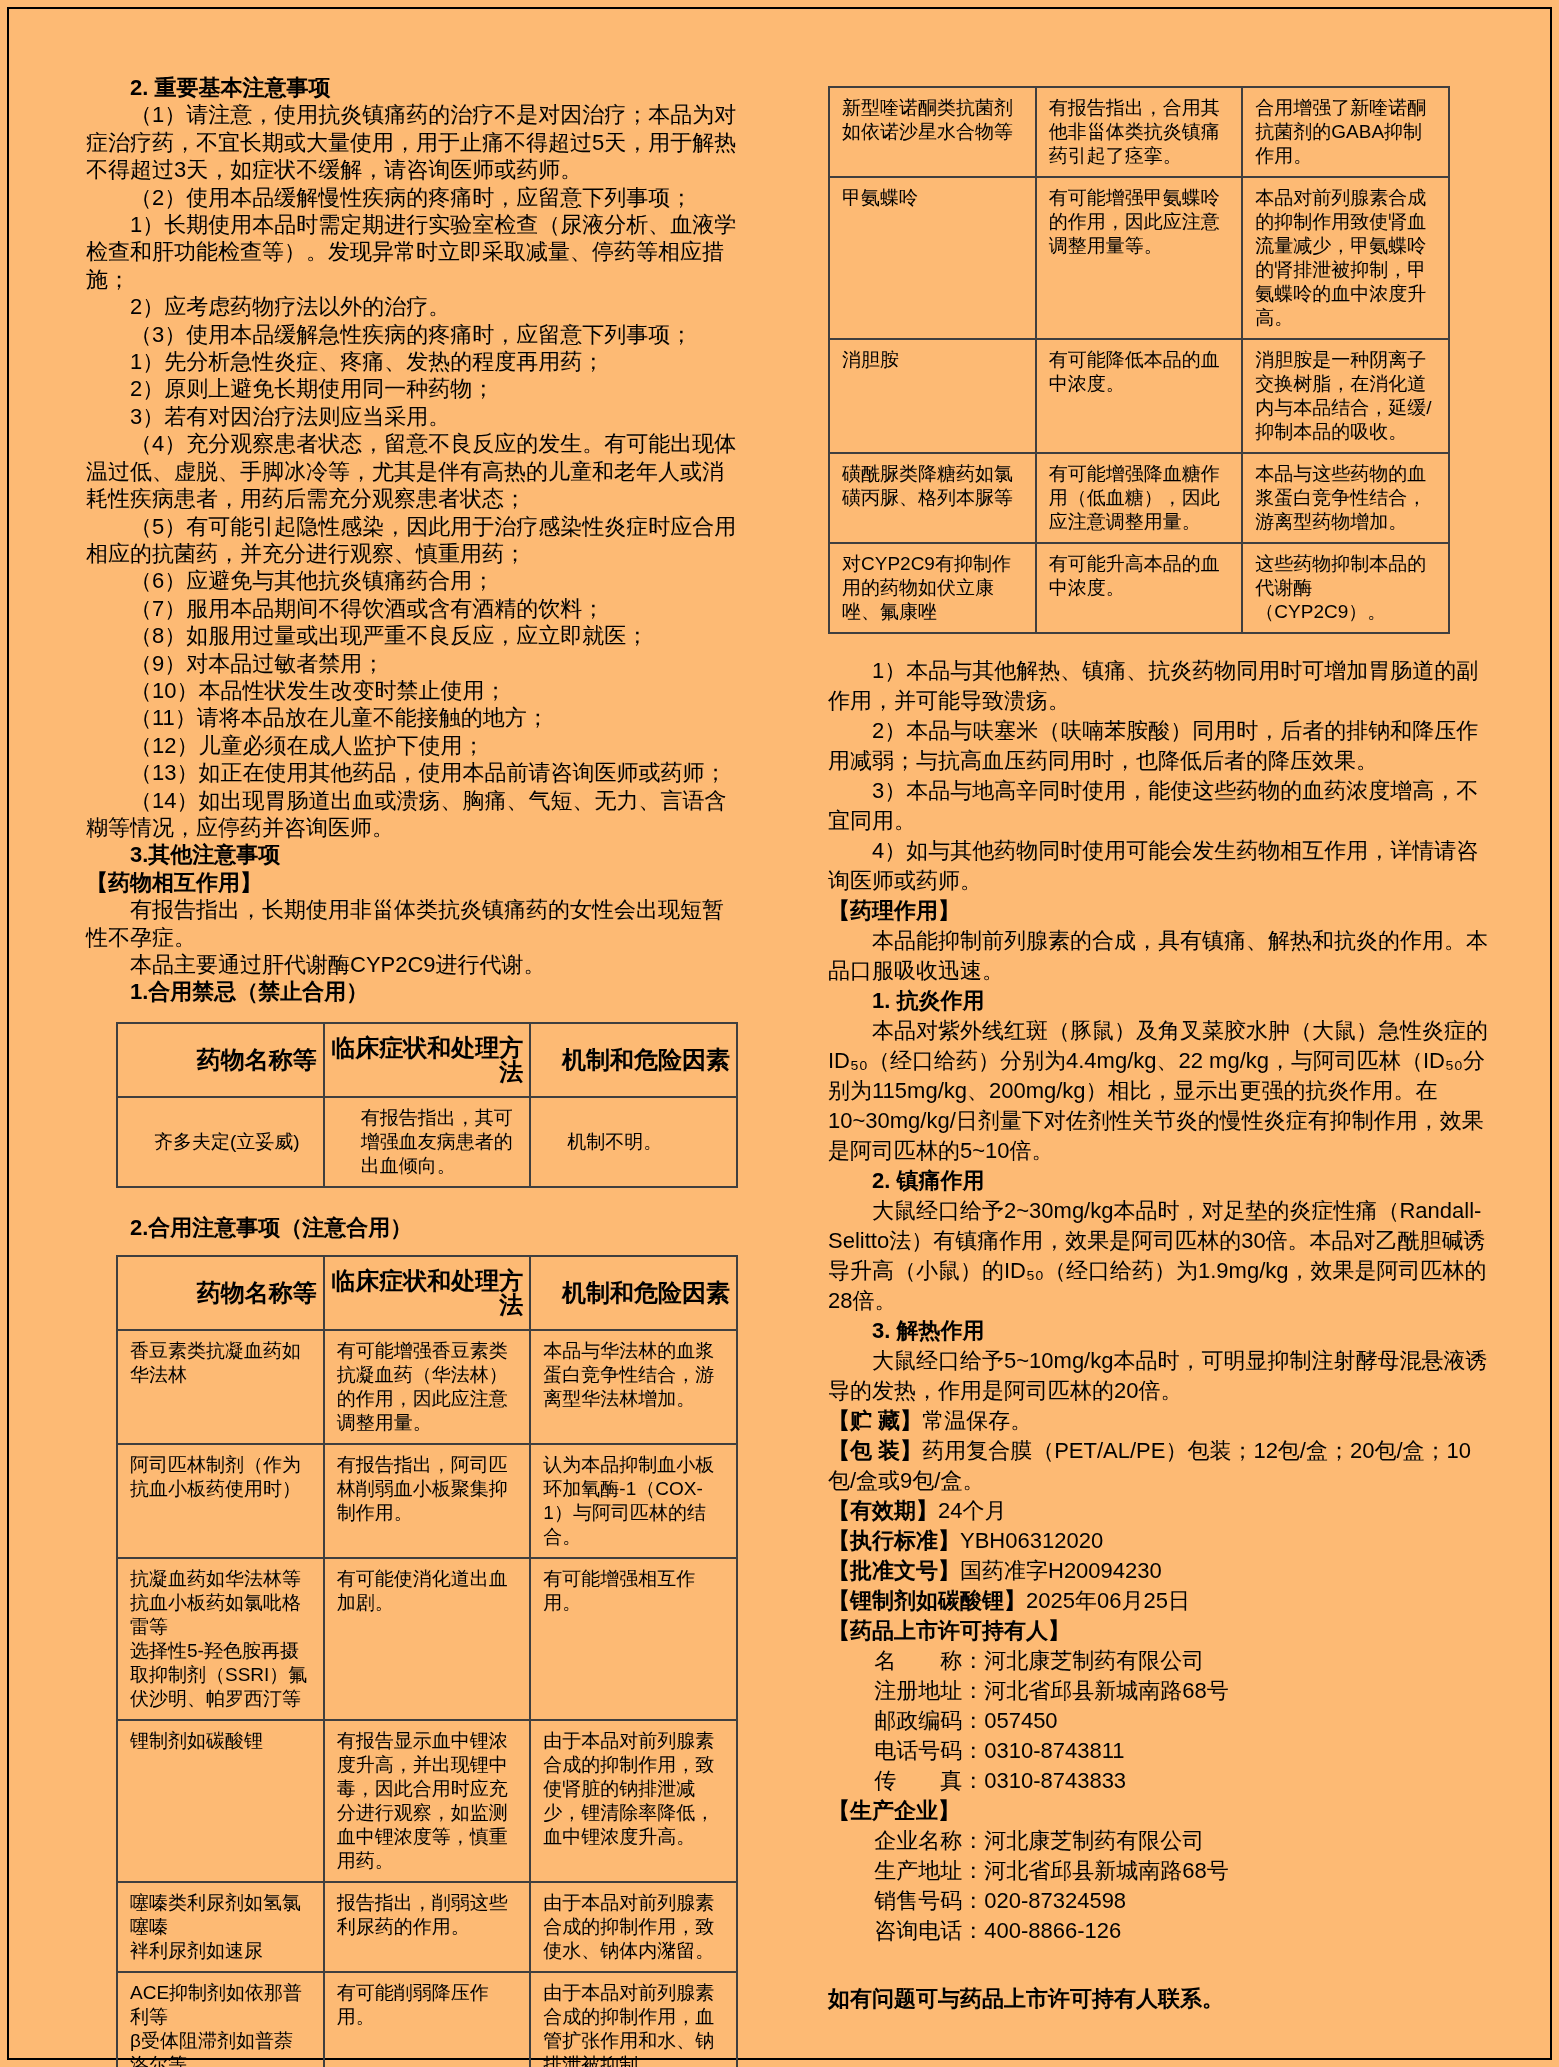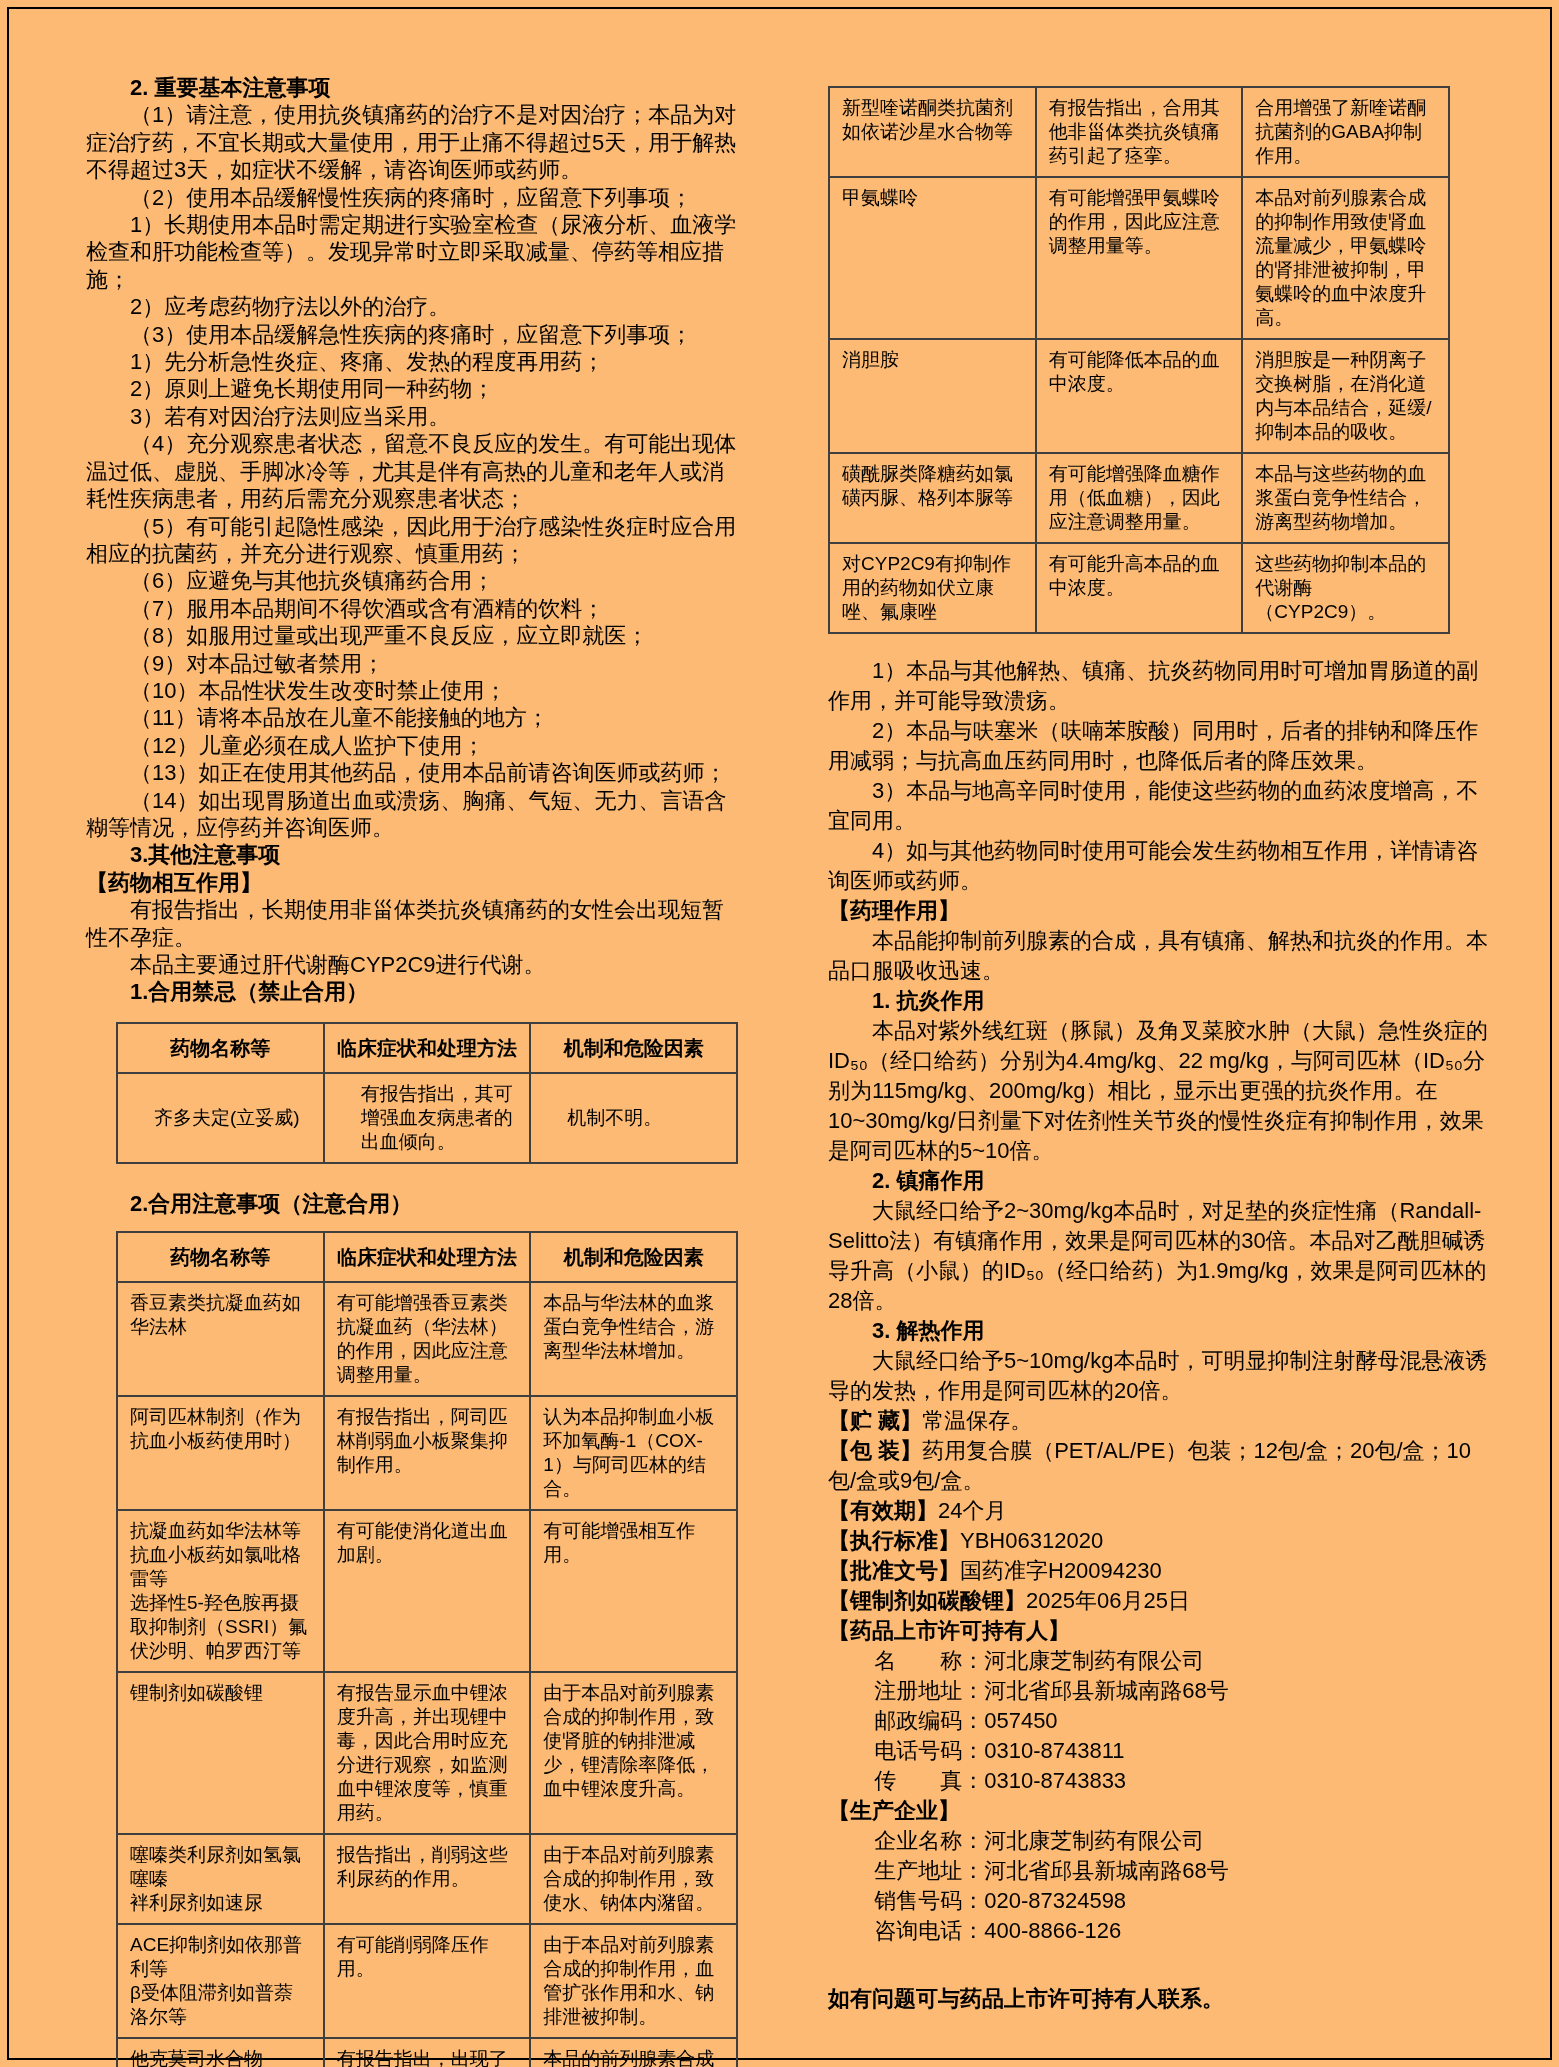--- a/index.html
+++ b/index.html
@@ -14,21 +14,21 @@
   .line[data-kind="h"]{font-weight:700;text-indent:2em;}
   .line[data-kind="hf"]{font-weight:700;}
   .line[data-kind="hb"]{font-weight:700;margin-top:38px;}
   .line[data-kind="p"]{text-indent:2em;}
   .line[data-kind="ind"]{padding-left:2.1em;}
   .line .lbl{font-weight:700;}
 
   .sec-title{font-weight:700;text-indent:2em;margin:26px 0 14px 0;}
 
   .itable{border-collapse:collapse;table-layout:fixed;width:622px;font-size:19px;line-height:24px;}
-  .itable th{border:2px solid #3f3f3f;font-size:20px;font-weight:700;text-align:center;padding:12px 6px;margin-left:44px;}
+  .itable th{border:2px solid #3f3f3f;font-size:24px;font-weight:700;text-align:right;padding:12px 6px;margin-left:44px;}
   .itable td{border:2px solid #3f3f3f;padding:8px 12px;vertical-align:top;text-align:left;white-space:pre-wrap;}
   .left-t1{margin:16px 0 0 30px;}
   .left-t2{margin:0 0 0 30px;}
   .left-t1 td{vertical-align:middle;padding-left:36px;}
   .left-t1 td.c1,.left-t1 td.c3{text-align:left;}
   .right-table{margin:0 2px 22px 0;}
 </style>
 </head>
 <body>
 

